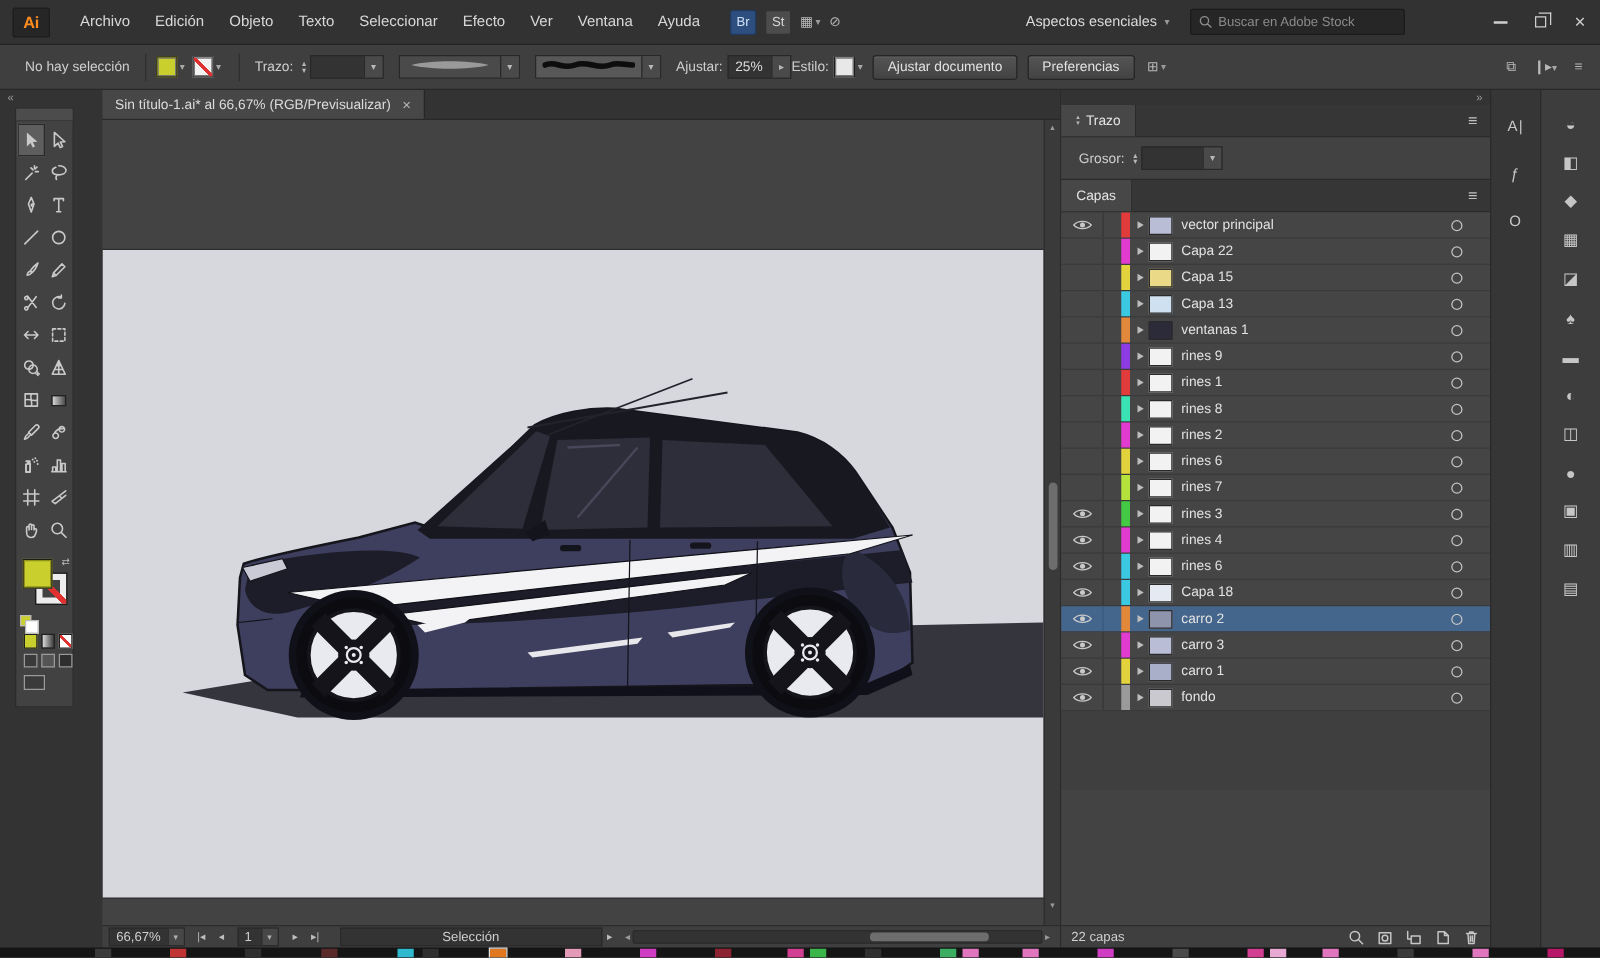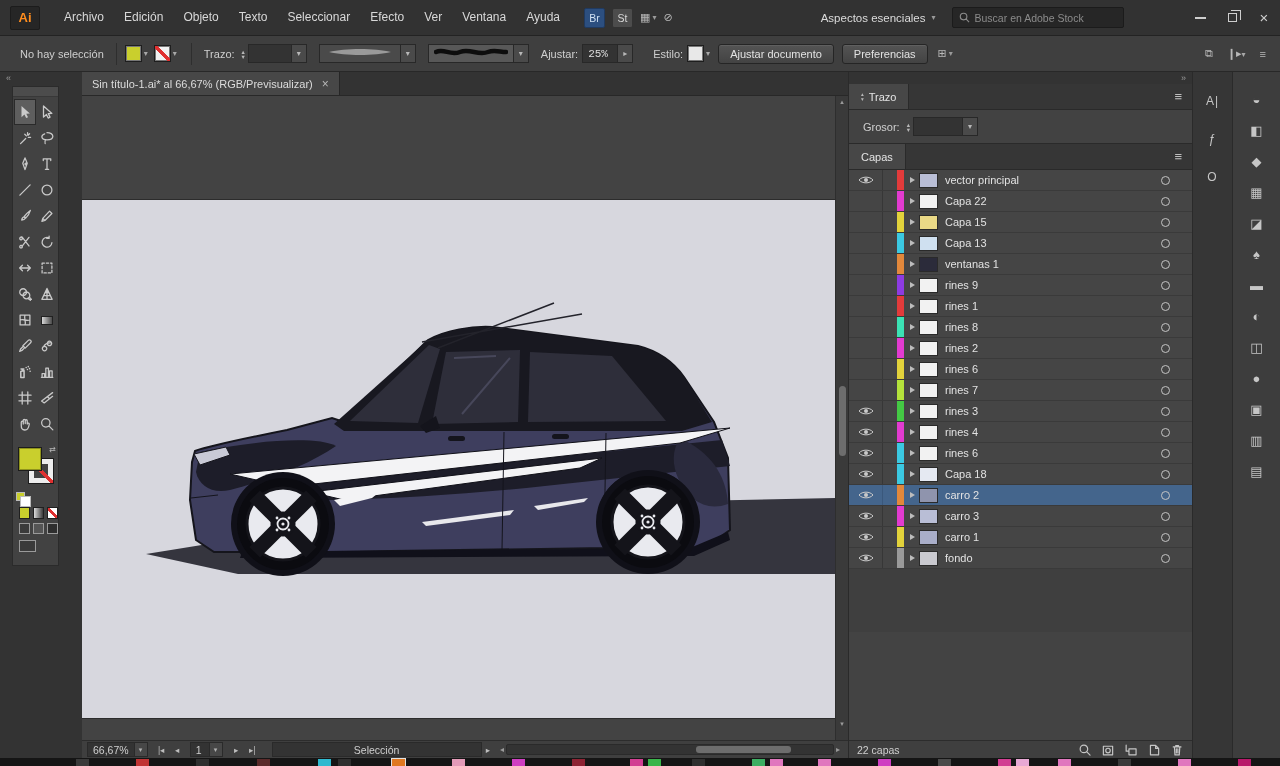--- a/index.html
+++ b/index.html
@@ -39,21 +39,21 @@
                 border-bottom:1px solid #282828; display:flex; align-items:center; font-size:11px; z-index:39; }
   .cb-label { color:#cfcfcf; margin:0 4px; white-space:nowrap; }
   .vdiv { width:1px; height:22px; background:#2e2e2e; margin:0 8px; }
   .swatch { width:17px; height:17px; border:1px solid #1e1e1e; box-shadow:inset 0 0 0 1px #777; }
   .swatch.fill { background:#c9cf2d; }
   .swatch.stroke { background:#f2f2f2; position:relative; overflow:hidden; }
   .swatch.stroke:after { content:""; position:absolute; inset:0;
       background:linear-gradient(45deg, transparent 43%, #e03030 43%, #e03030 57%, transparent 57%); }
   .dd2 { font-size:8px; color:#a8a8a8; }
   .combo { display:inline-flex; align-items:center; height:19px; background:#333; border:1px solid #282828; }
-  .combo .val { padding:0 5px; color:#dcdcdc;font-family:Liberation Mono, monospace; }
+  .combo .val { padding:0 5px; color:#dcdcdc; }
   .combo .ddbtn { width:15px; height:100%; background:#4a4a4a; border-left:1px solid #282828;
                   display:flex; align-items:center; justify-content:center; font-size:8px; color:#b8b8b8; }
   .combo.disabled { background:#4a4a4a; }
   .stepper { display:inline-flex; flex-direction:column; justify-content:center; margin:0 3px; }
   .stepper i { font-style:normal; font-size:6.5px; line-height:5px; color:#b8b8b8; text-align:center; }
   .btn { border:1px solid #252525; background:linear-gradient(#545454,#434343); border-radius:3px;
          padding:3px 11px; color:#e2e2e2; font-size:11px; box-shadow:inset 0 1px 0 rgba(255,255,255,.07); margin:0 4px; }
   .cb-right { margin-left:auto; display:flex; align-items:center; gap:14px; margin-right:14px; color:#b8b8b8; }
 
   
@@ -238,21 +238,21 @@
     <span class="val"><svg width="74" height="12" viewBox="0 0 74 12">
           <path d="M2 6 C10 2 16 10 26 6 C36 2 44 10 54 6 C60 3.5 66 6 72 6" stroke="#0d0d0d" stroke-width="4.5" fill="none" stroke-linecap="round"></path>
         </svg></span>
     <span class="ddbtn">▾</span>
   </span>
   <span class="cb-label" style="margin-left:12px">Ajustar:</span>
   <span class="combo">
       <span class="val" style="min-width:34px">25%</span>
       <span class="ddbtn">▸</span>
     </span>
-  <span class="cb-label" style="margin-left:20px">Estilo:</span>
+  <span class="cb-label" style="margin-left:0">Estilo:</span>
   <span class="swatch" style="background:#e8e8e8"></span>
   <span class="dd2" style="margin:0 4px 0 2px">▾</span>
   <button class="btn">Ajustar documento</button>
   <button class="btn">Preferencias</button>
   <span class="mbicon" style="margin-left:6px">⊞<span class="dd2">▾</span></span>
   <div class="cb-right">
     <span>⧉</span>
     <span>❙▸<span class="dd2">▾</span></span>
     <span>≡</span>
   </div>

